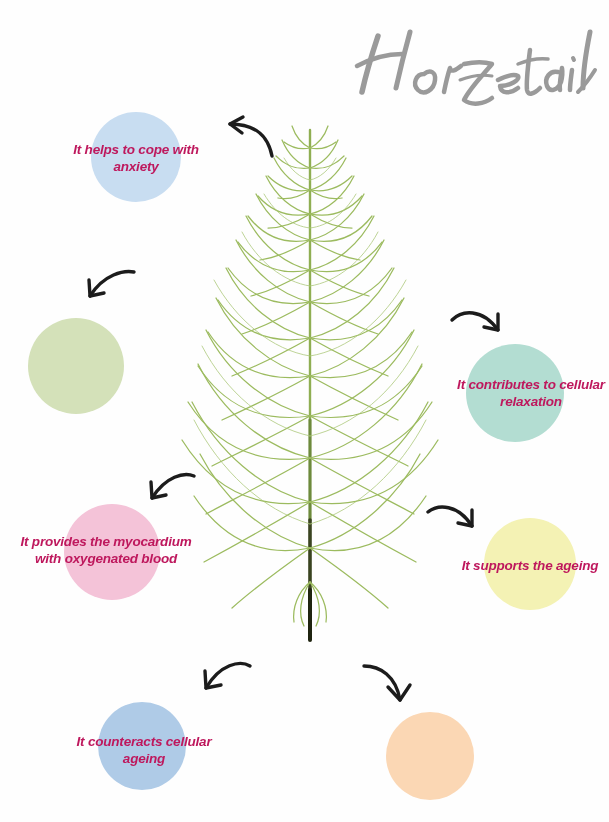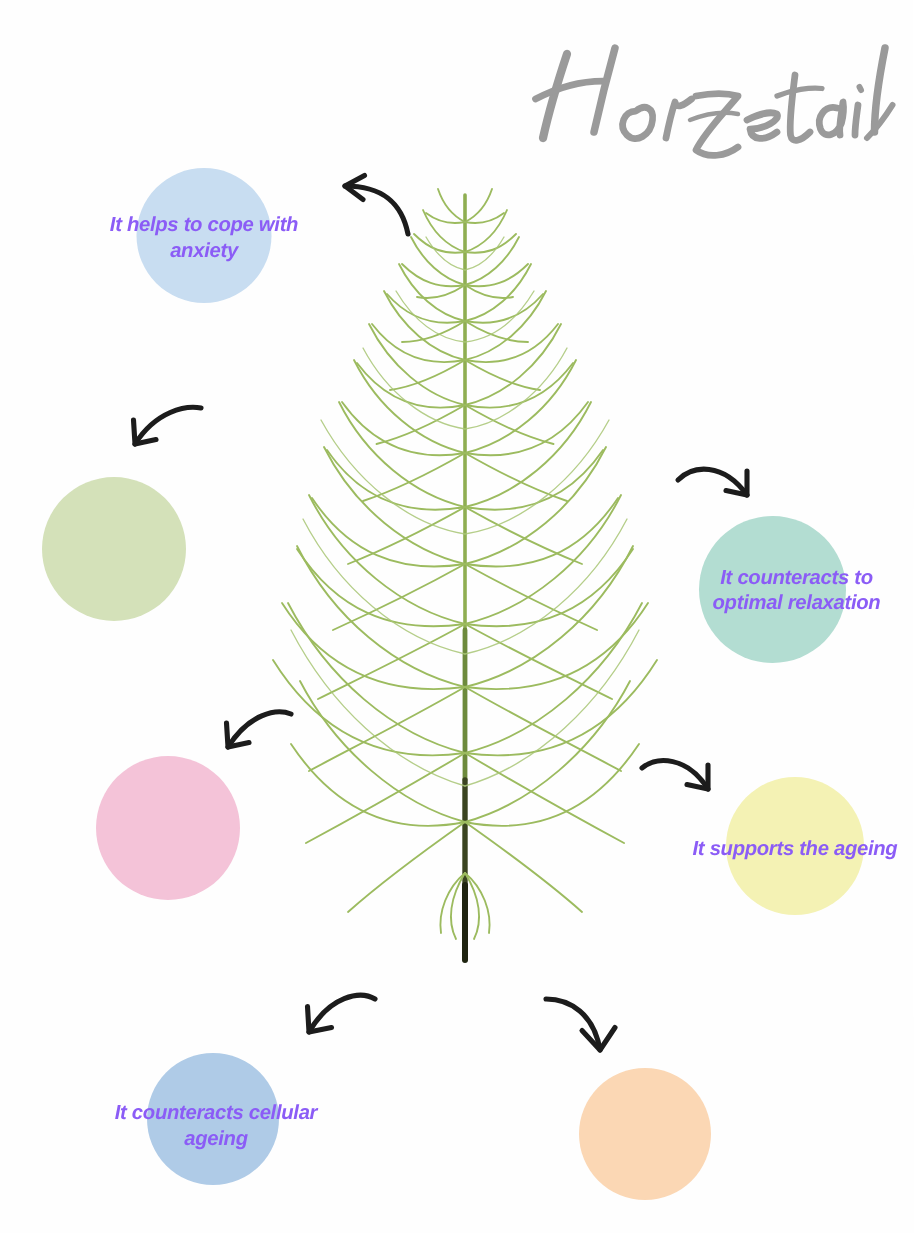--- a/index.html
+++ b/index.html
@@ -37,21 +37,21 @@
     border-radius: 50%;
   }
   .benefit {
     position: absolute;
     display: flex;
     align-items: center;
     justify-content: center;
     text-align: center;
     font-style: italic;
     font-weight: bold;
-    color: #8b5cf6;
+    color: #be185d;
     line-height: 1.28;
     letter-spacing: -0.2px;
     font-size: 13.5px;
   }
 
   
   .arrow {
     position: absolute;
   }
   .arrow svg { display: block; }
@@ -235,29 +235,32 @@
   </div>
 
   <div class="bubble" style="left:91px; top:112px; width:90px; height:90px; background:#c8ddf1;"></div>
   <div class="benefit" style="left:56px; top:132px; width:160px; height:52px;">
     <span>It helps to cope with anxiety</span>
   </div>
 
   <div class="bubble" style="left:28px; top:318px; width:96px; height:96px; background:#d4e1b9;"></div>
 
   <div class="bubble" style="left:64px; top:504px; width:96px; height:96px; background:#f4c3d8;"></div>
+  <div class="benefit" style="left:8px; top:512px; width:196px; height:76px;">
+    <span>It provides the myocardium with oxygenated blood</span>
+  </div>
 
   <div class="bubble" style="left:98px; top:702px; width:88px; height:88px; background:#afcbe7;"></div>
   <div class="benefit" style="left:56px; top:724px; width:176px; height:52px;font-style:italic;">
     <span>It counteracts cellular ageing</span>
   </div>
 
   <div class="bubble" style="left:466px; top:344px; width:98px; height:98px; background:#b3ddd2;"></div>
   <div class="benefit" style="left:456px; top:355px; width:150px; height:76px;">
-    <span>It counteracts to optimal relaxation</span>
+    <span>It contributes to cellular relaxation</span>
   </div>
 
   <div class="bubble" style="left:484px; top:518px; width:92px; height:92px; background:#f4f2b4;"></div>
   <div class="benefit" style="left:448px; top:540px; width:164px; height:52px;">
     <span>It supports the ageing</span>
   </div>
 
   <div class="bubble" style="left:386px; top:712px; width:88px; height:88px; background:#fbd7b4;"></div>
 
   <div class="arrow" style="left:214px; top:112px; width:62px; height:48px;">

